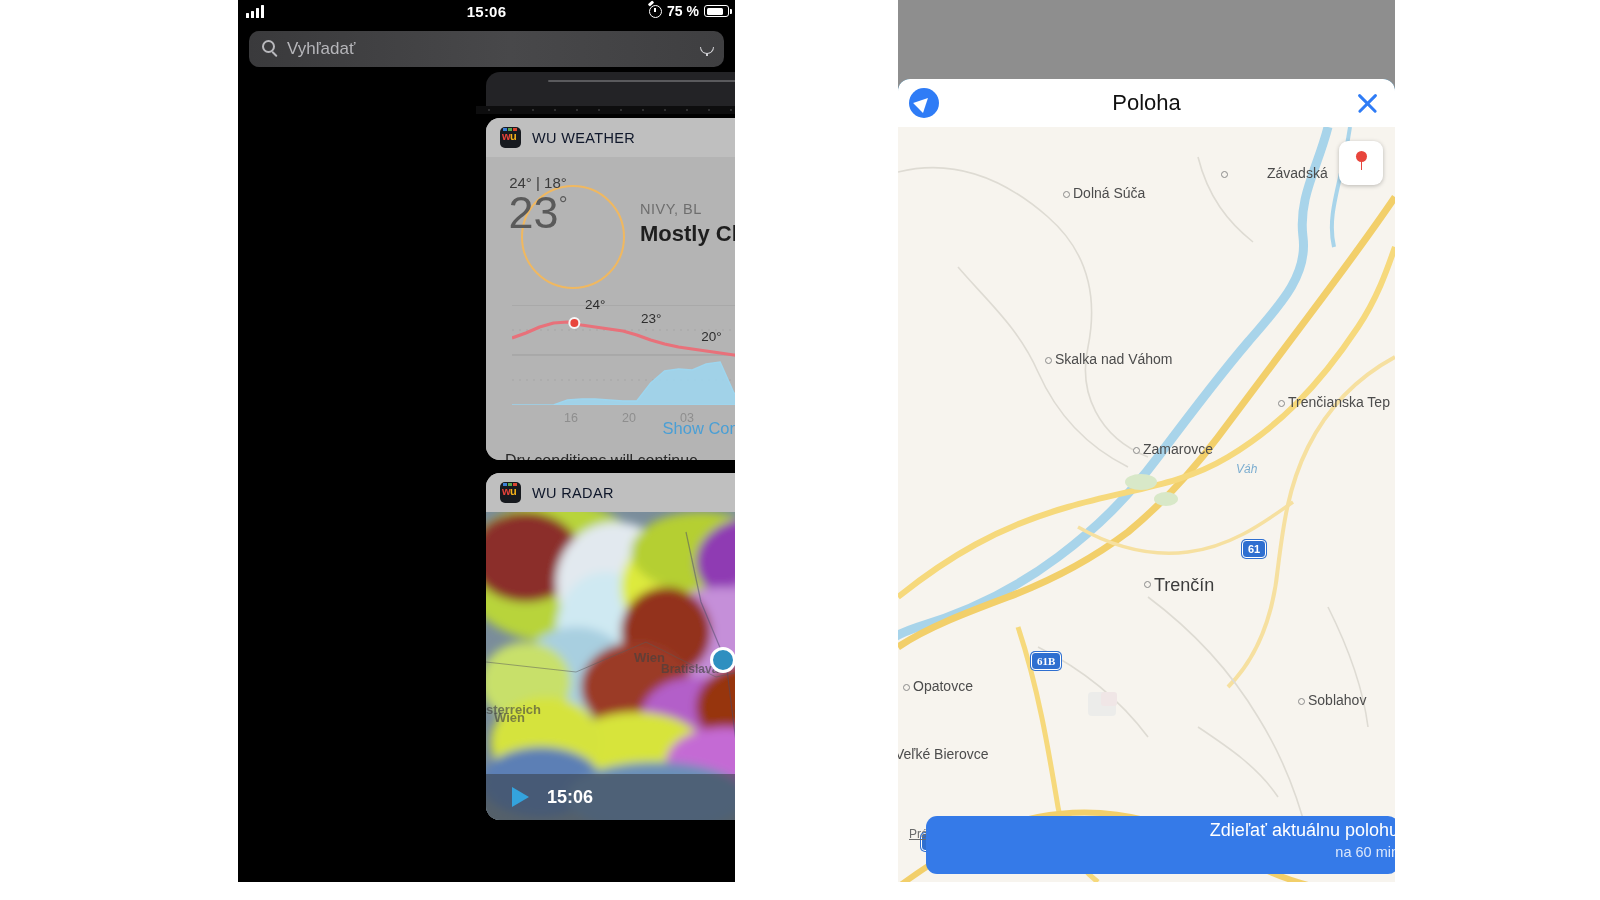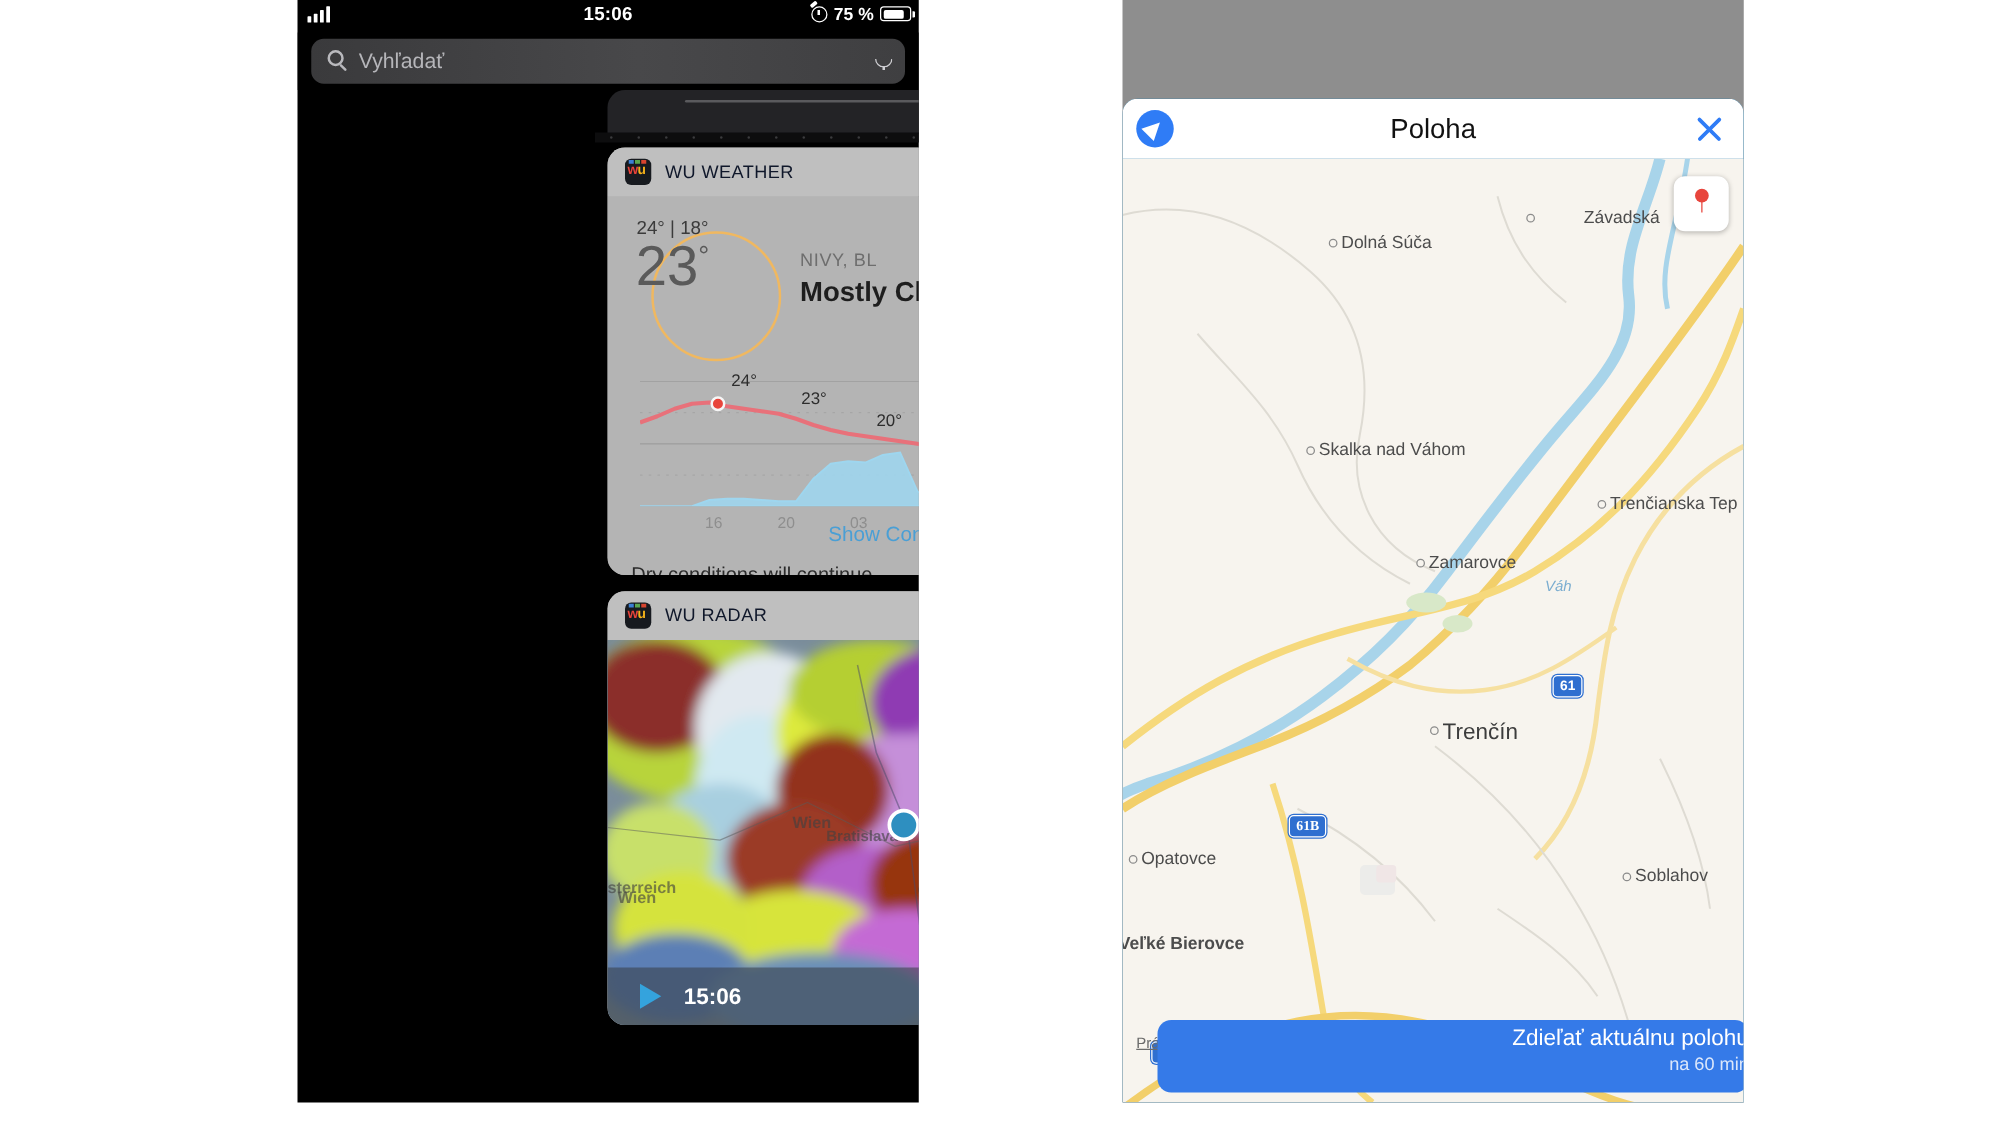--- a/index.html
+++ b/index.html
@@ -358,21 +358,21 @@
           <span class="mlbl" style="left: 390px; top: 267px;">Trenčianska Tep</span>
           <span class="mdot" style="left: 380px; top: 273px;"></span>
           <span class="mlbl" style="left: 245px; top: 314px;">Zamarovce</span>
           <span class="mdot" style="left: 235px; top: 320px;"></span>
           <span class="mlbl big" style="left: 256px; top: 448px;">Trenčín</span>
           <span class="mdot" style="left: 246px; top: 454px;"></span>
           <span class="mlbl" style="left: 15px; top: 551px;">Opatovce</span>
           <span class="mdot" style="left: 5px; top: 557px;"></span>
           <span class="mlbl" style="left: 410px; top: 565px;">Soblahov</span>
           <span class="mdot" style="left: 400px; top: 571px;"></span>
-          <span class="mlbl" style="left: -3px; top: 619px; font-weight: bold;">Veľké Bierovce</span>
+          <span class="mlbl" style="left: -3px; top: 619px;">Veľké Bierovce</span>
         </div>
       <div id="map-shields">
           <span class="shield" style="left: 344px; top: 377px;">61</span>
           <span class="shield" style="left: 133px; top: 489px; font-family: Liberation Serif, serif;">61B</span>
           <span class="shield" style="left: 23px; top: 670px;">507</span>
         </div>
       <span class="river-lbl" style="left:338px;top:335px">Váh</span>
 
       <div id="pin-btn">
           <span class="pin"></span>

